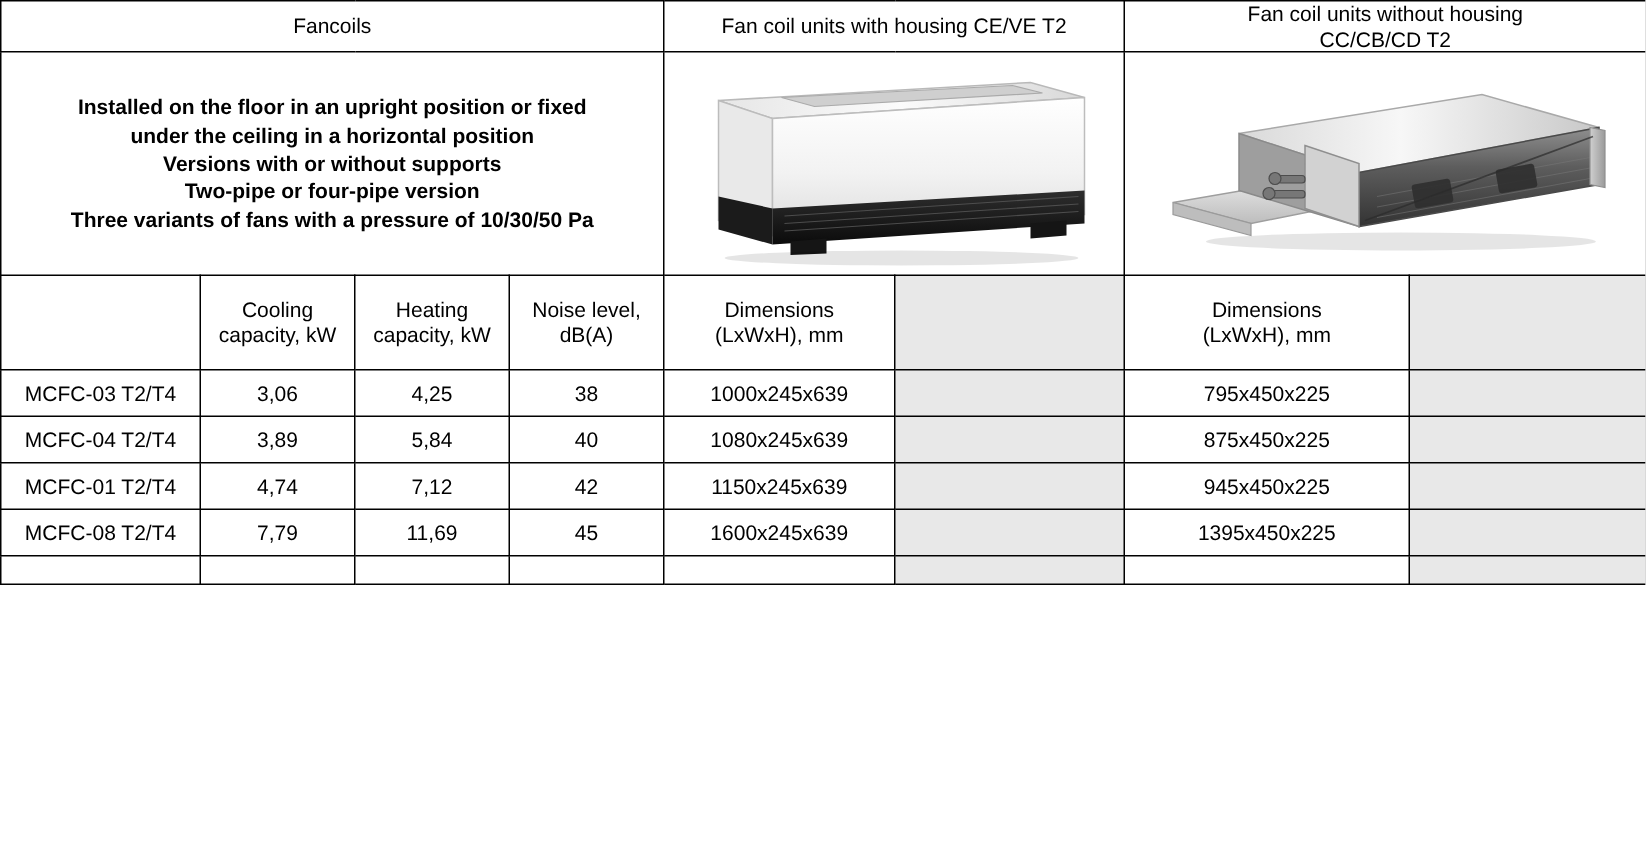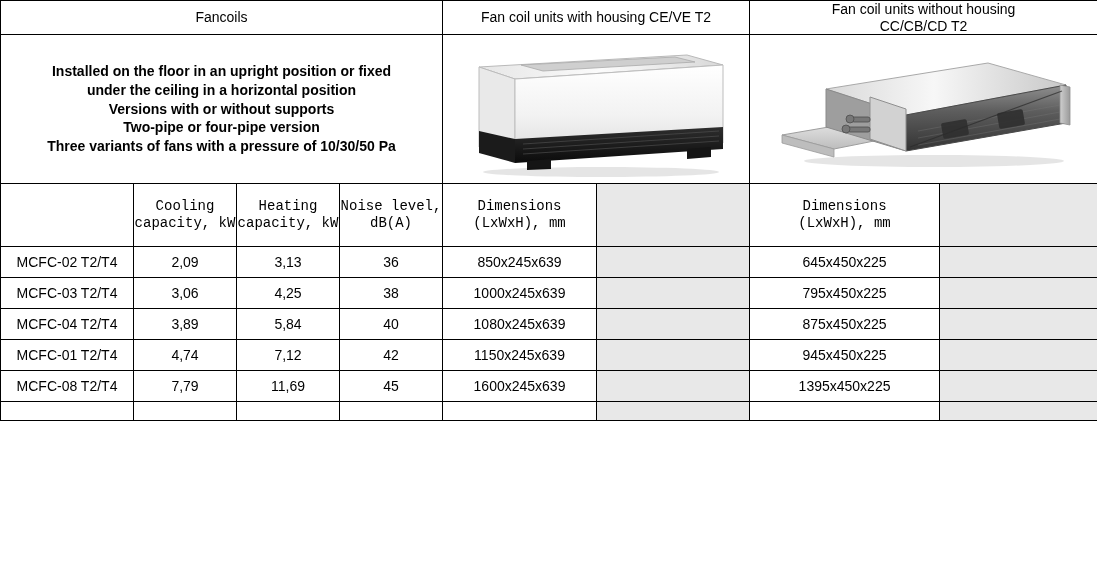--- a/index.html
+++ b/index.html
@@ -66,21 +66,20 @@
     align-items: center;
     justify-content: center;
   }
 
   
   .colhdr {
     font-size: 15px;
     line-height: 1.25;
     padding: 8px 4px;
     height: 62px;
-    font-family: Liberation Mono, monospace;
   }
   .shaded {
     background: #e8e8e8;
   }
 
   
   .datarow td {
     height: 30px;
     font-size: 14px;
   }
@@ -256,30 +255,20 @@
         </td>
         <td class="colhdr shaded"></td>
         <td class="colhdr">
           <div>Dimensions</div>
           <div>(LxWxH), mm</div>
         </td>
         <td class="colhdr shaded"></td>
       </tr>
 
       <tr class="datarow">
-        <td class="model">MCFC-02 T2/T4</td>
-        <td>2,09</td>
-        <td>3,13</td>
-        <td>36</td>
-        <td>850x245x639</td>
-        <td class="shaded"></td>
-        <td>645x450x225</td>
-        <td class="shaded"></td>
-      </tr>
-      <tr class="datarow">
         <td class="model">MCFC-03 T2/T4</td>
         <td>3,06</td>
         <td>4,25</td>
         <td>38</td>
         <td>1000x245x639</td>
         <td class="shaded"></td>
         <td>795x450x225</td>
         <td class="shaded"></td>
       </tr>
       <tr class="datarow">

